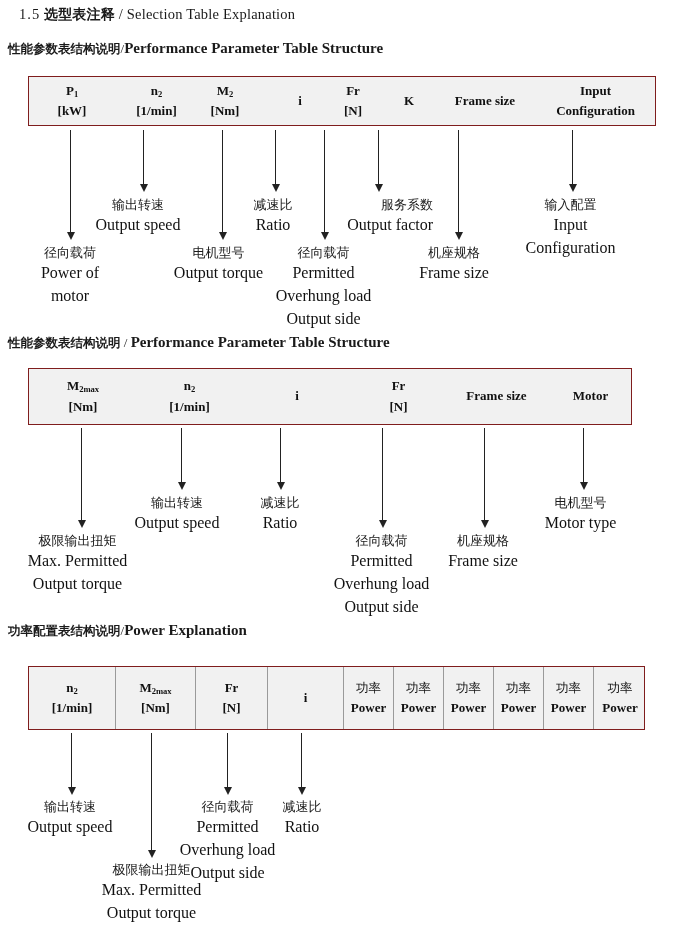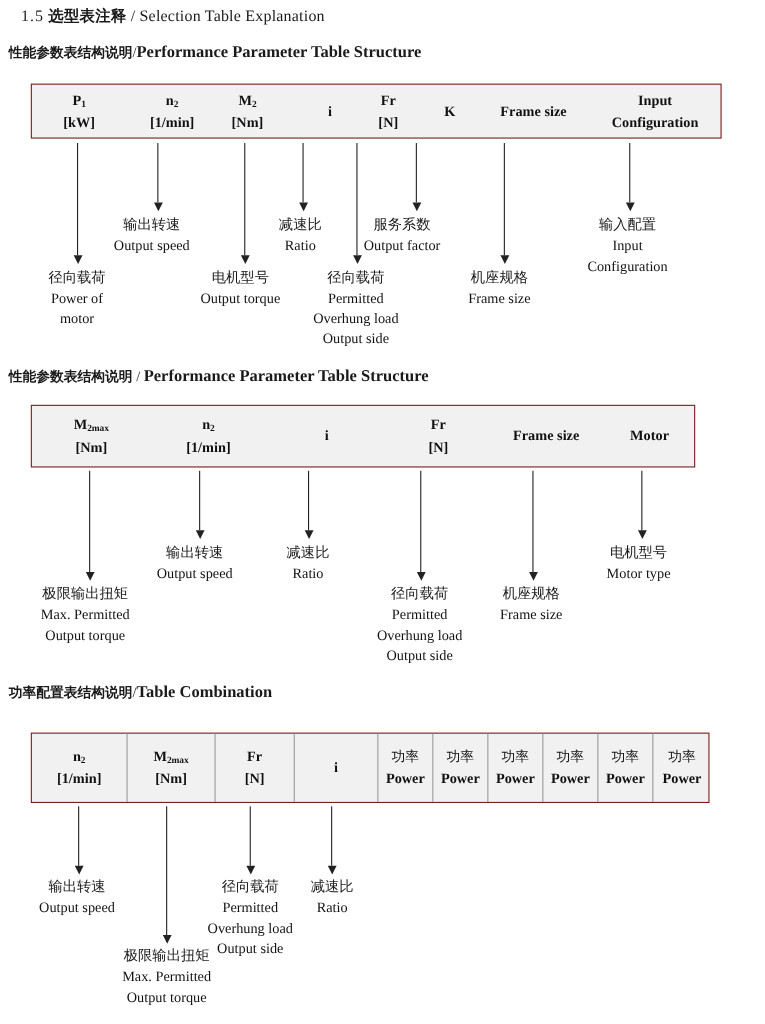--- a/index.html
+++ b/index.html
@@ -132,21 +132,21 @@
   }
   .note .cn {
     display: block;
     font-family: "DejaVu Sans", "Liberation Sans", sans-serif;
     font-size: 13px;
     color: #1a1a1a;
   }
   .note .en {
     display: block;
     font-family: "Liberation Serif", "DejaVu Serif", serif;
-    font-size: 13px;
+    font-size: 16px;
     color: #111;
   }
 </style>
 </head>
 <body>
 
 <div class="doc-title">
   <span class="num">1.5</span>
   <span class="cn">选型表注释</span>
   <span class="sep">/</span>
@@ -238,21 +238,21 @@
 <div class="note" style="left:243px; top:196px; width:60px;">
   <span class="cn">减速比</span>
   <span class="en">Ratio</span>
 </div>
 <div class="note" style="left:272px; top:244px; width:103px;">
   <span class="cn">径向载荷</span>
   <span class="en">Permitted</span>
   <span class="en">Overhung load</span>
   <span class="en">Output side</span>
 </div>
-<div class="note" style="left:313px; top:196px; width:105px;">
+<div class="note" style="left:328px; top:196px; width:105px;text-align:right;">
   <span class="cn">服务系数</span>
   <span class="en">Output factor</span>
 </div>
 <div class="note" style="left:409px; top:244px; width:90px;">
   <span class="cn">机座规格</span>
   <span class="en">Frame size</span>
 </div>
 <div class="note" style="left:518px; top:196px; width:105px;">
   <span class="cn">输入配置</span>
   <span class="en">Input</span>
@@ -336,21 +336,21 @@
 <div class="note" style="left:438px; top:532px; width:90px;">
   <span class="cn">机座规格</span>
   <span class="en">Frame size</span>
 </div>
 <div class="note" style="left:538px; top:494px; width:85px;">
   <span class="cn">电机型号</span>
   <span class="en">Motor type</span>
 </div>
 
 <div class="sec-head" style="top:622px">
-  <span class="cn">功率配置表结构说明</span><span class="sep">/</span><span class="en">Table Combination</span>
+  <span class="cn">功率配置表结构说明</span><span class="sep">/</span><span class="en">Power Explanation</span>
 </div>
 
 <div class="tbl" id="t3" style="left:28px; top:666px; width:617px; height:64px;">
   <div class="cell" style="left:0px;   width:86px;">
     <span class="l1"><span>n</span><sub>2</sub></span>
     <span class="l2">[1/min]</span>
   </div>
   <div class="cell div" style="left:86px;  width:80px;">
     <span class="l1"><span>M</span><sub>2max</sub></span>
     <span class="l2">[Nm]</span>

